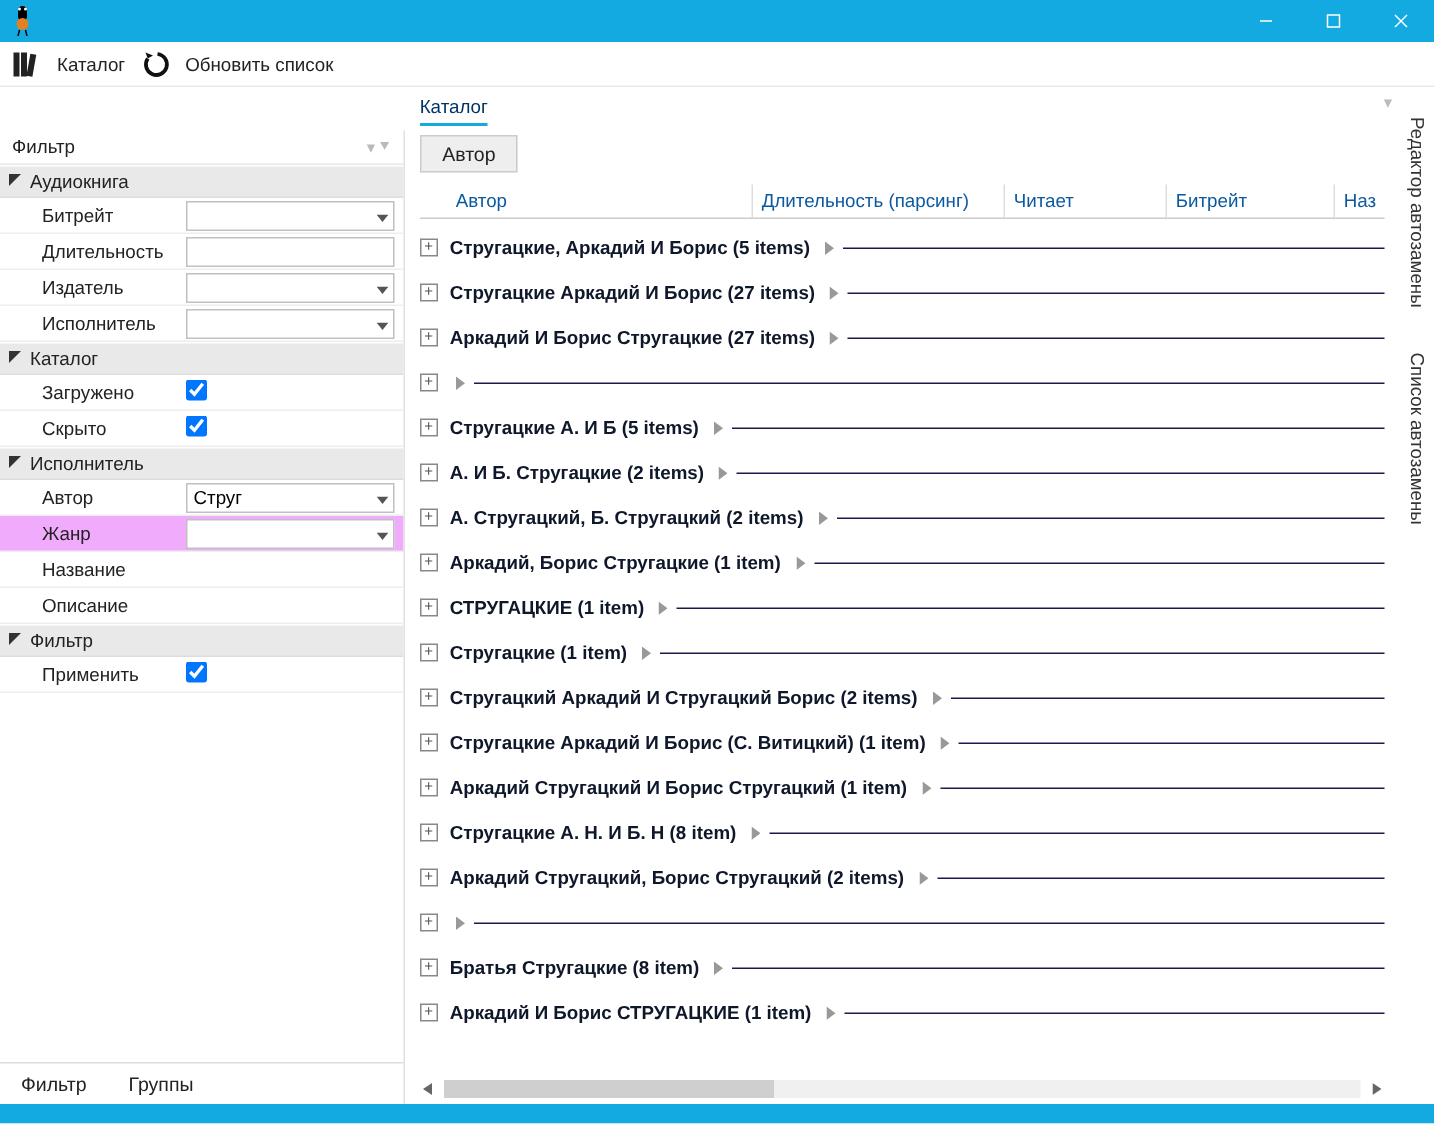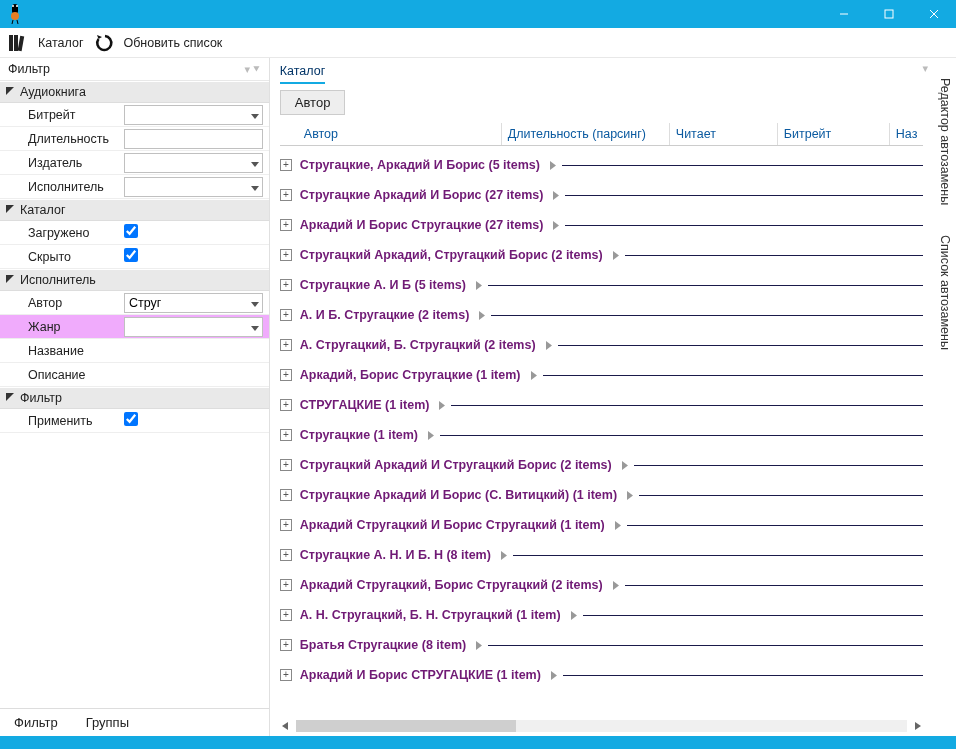--- a/index.html
+++ b/index.html
@@ -13,21 +13,21 @@
   .titlebar-btn svg { stroke: #fff; }
 
   
   .toolbar { height: 30px; display: flex; align-items: center; gap: 12px; padding: 0 8px; border-bottom: 1px solid #e8e8e8; }
   .toolbar .tb-item { display: flex; align-items: center; gap: 8px; }
   .tb-logo { width: 22px; height: 20px; }
   .refresh-icon { width: 20px; height: 20px; }
 
   
   .main { display: flex; height: calc(100% - 28px - 30px - 13px); }
-  .left-panel { width: 310px; border-right: 1px solid #e0e0e0; display: flex; flex-direction: column; }
+  .left-panel { width: 310px; border-right: 1px solid #e0e0e0; display: flex; flex-direction: column; margin-top: 29px; }
   .left-title-row { display: flex; align-items: center; justify-content: space-between; padding: 4px 8px 4px 8px; border-bottom: 1px solid #e8e8e8; }
   .left-title-row .handles { display: flex; gap: 2px; color: #bbb; }
   .filter-body { flex: 1; overflow-y: auto; }
 
   .group-header { background: #e9e9e9; font-weight: normal; padding: 3px 6px 3px 20px; position: relative; border-top: 1px solid #fff; border-bottom: 1px solid #ddd; }
   .group-header .caret { position: absolute; left: 6px; top: 5px; }
   .caret svg { display: block; }
 
   .filter-row { display: flex; align-items: center; height: 24px; border-bottom: 1px solid #eee; }
   .filter-row.selected { background: #f0abfc; }
@@ -47,21 +47,21 @@
   .center-title { color: #036; padding: 2px 0 4px 0; border-bottom: 2px solid #13aae2; display: inline-block; }
   .subtab-bar { padding: 6px 10px 0 10px; }
   .subtab { display: inline-block; background: #eee; border: 1px solid #ccc; padding: 4px 14px; font-size: 13px; }
   .grid-header { display: flex; margin: 8px 10px 0 10px; border-bottom: 1px solid #ccc; color: #0b5aa0; }
   .gh-cell { padding: 4px 6px; border-right: 1px solid #ddd; }
   .gh-cell.first { padding-left: 24px; }
 
   .grid-body { flex: 1; overflow: hidden; padding: 4px 10px 0 10px; }
   .group-row { display: flex; align-items: center; height: 30px; position: relative; }
   .expander { width: 12px; height: 12px; border: 1px solid #888; display: flex; align-items: center; justify-content: center; font-size: 10px; line-height: 1; color: #555; margin-right: 8px; flex-shrink: 0; }
-  .group-label { font-weight: bold; color: #701a75; white-space: nowrap; margin-right: 6px; }
+  .group-label { font-weight: bold; color: #0f172a; white-space: nowrap; margin-right: 6px; }
   .group-chevron { color: #888; margin: 0 6px 0 4px; display: flex; align-items: center; }
   .group-line { flex: 1; height: 1px; background: #1a1a4a; }
 
   .hscroll-area { display: flex; align-items: center; padding: 2px 10px 4px 10px; gap: 6px; }
   .hscroll-arrow { width: 10px; height: 10px; display: flex; align-items: center; justify-content: center; color: #666; }
   .hscroll-track { flex: 1; height: 12px; background: #f0f0f0; position: relative; }
   .hscroll-thumb { position: absolute; left: 0; top: 0; height: 100%; width: 36%; background: #cfcfcf; }
 
   
   .right-panel { width: 26px; display: flex; flex-direction: column; align-items: center; padding-top: 12px; font-size: 12.5px; color: #333; position: relative; }
@@ -278,21 +278,20 @@
           <span class="group-label">Аркадий И Борис Стругацкие (27 items)</span>
           <span class="group-chevron">
             <svg width="6" height="9">
               <path d="M0 0 L6 4.5 L0 9 Z" fill="#999"></path>
             </svg>
           </span>
           <span class="group-line"></span>
         </div>
         <div class="group-row">
           <span class="expander">+</span>
-          <span class="group-label">Стругацкий Аркадий, Стругацкий Борис (2 items)</span>
           <span class="group-chevron">
             <svg width="6" height="9">
               <path d="M0 0 L6 4.5 L0 9 Z" fill="#999"></path>
             </svg>
           </span>
           <span class="group-line"></span>
         </div>
         <div class="group-row">
           <span class="expander">+</span>
           <span class="group-label">Стругацкие А. И Б (5 items)</span>
@@ -398,21 +397,20 @@
           <span class="group-label">Аркадий Стругацкий, Борис Стругацкий (2 items)</span>
           <span class="group-chevron">
             <svg width="6" height="9">
               <path d="M0 0 L6 4.5 L0 9 Z" fill="#999"></path>
             </svg>
           </span>
           <span class="group-line"></span>
         </div>
         <div class="group-row">
           <span class="expander">+</span>
-          <span class="group-label">А. Н. Стругацкий, Б. Н. Стругацкий (1 item)</span>
           <span class="group-chevron">
             <svg width="6" height="9">
               <path d="M0 0 L6 4.5 L0 9 Z" fill="#999"></path>
             </svg>
           </span>
           <span class="group-line"></span>
         </div>
         <div class="group-row">
           <span class="expander">+</span>
           <span class="group-label">Братья Стругацкие (8 item)</span>

